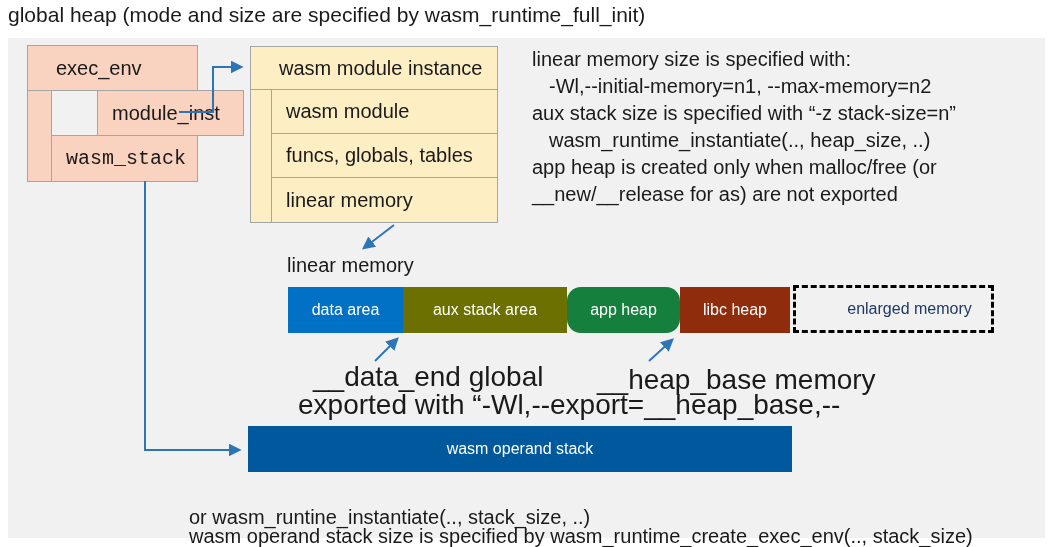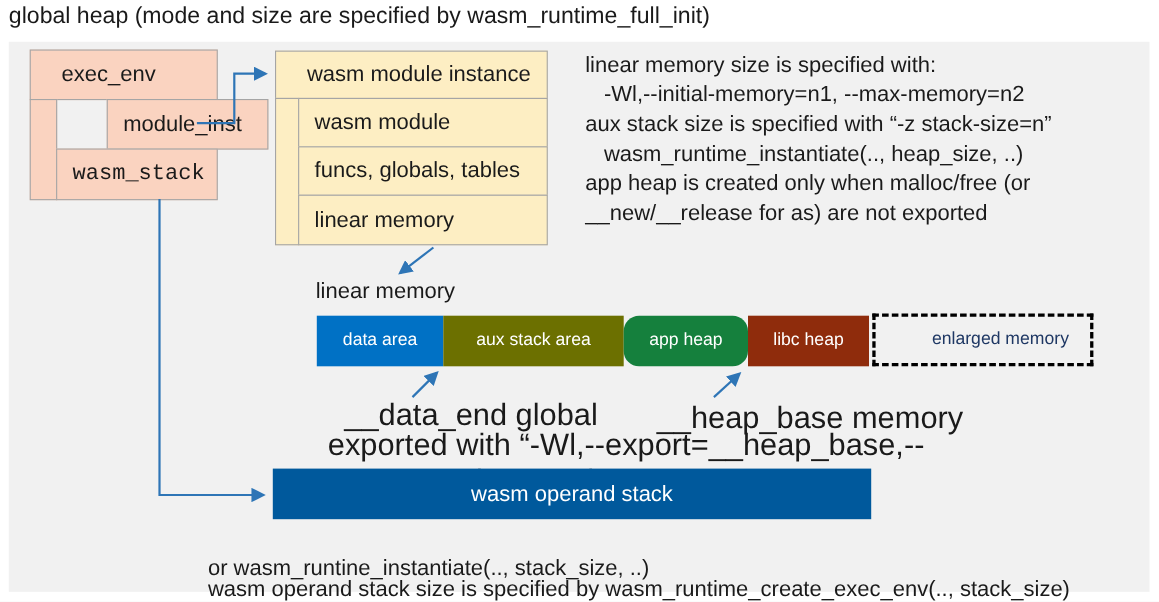--- a/index.html
+++ b/index.html
@@ -41,21 +41,21 @@
   .seg-libc{left:680px;width:110px;background:#8f2c0c;}
   .seg-enlarged{left:793px;top:285px;width:201px;height:48px;background:transparent;
        border:3px dashed #000;color:#1f3864;padding-left:32px;}
   
   .ann{font-size:28px;}
   .ann-dataend{left:313px;top:361px;}
   .ann-heapbase{left:597px;top:364px;}
   .ann-exported{left:298px;top:389px;}
   
   .op-bar{left:248px;top:426px;width:544px;height:46px;background:#00599c;
-       display:flex;align-items:center;justify-content:center;color:#fff;font-size:20px;}
+       display:flex;align-items:center;justify-content:center;color:#fff;font-size:16px;}
   .op-note1{left:189px;top:481px;font-size:20px;margin-top:44px;}
   .op-note2{left:189px;top:506px;font-size:20px;}
   svg.overlay{position:absolute;left:0;top:0;width:1054px;height:547px;pointer-events:none;}
 </style>
 </head>
 <body>
 
 <div class="abs title">global heap (mode and size are specified by wasm_runtime_full_init)</div>
 
 <div class="abs panel"></div>

